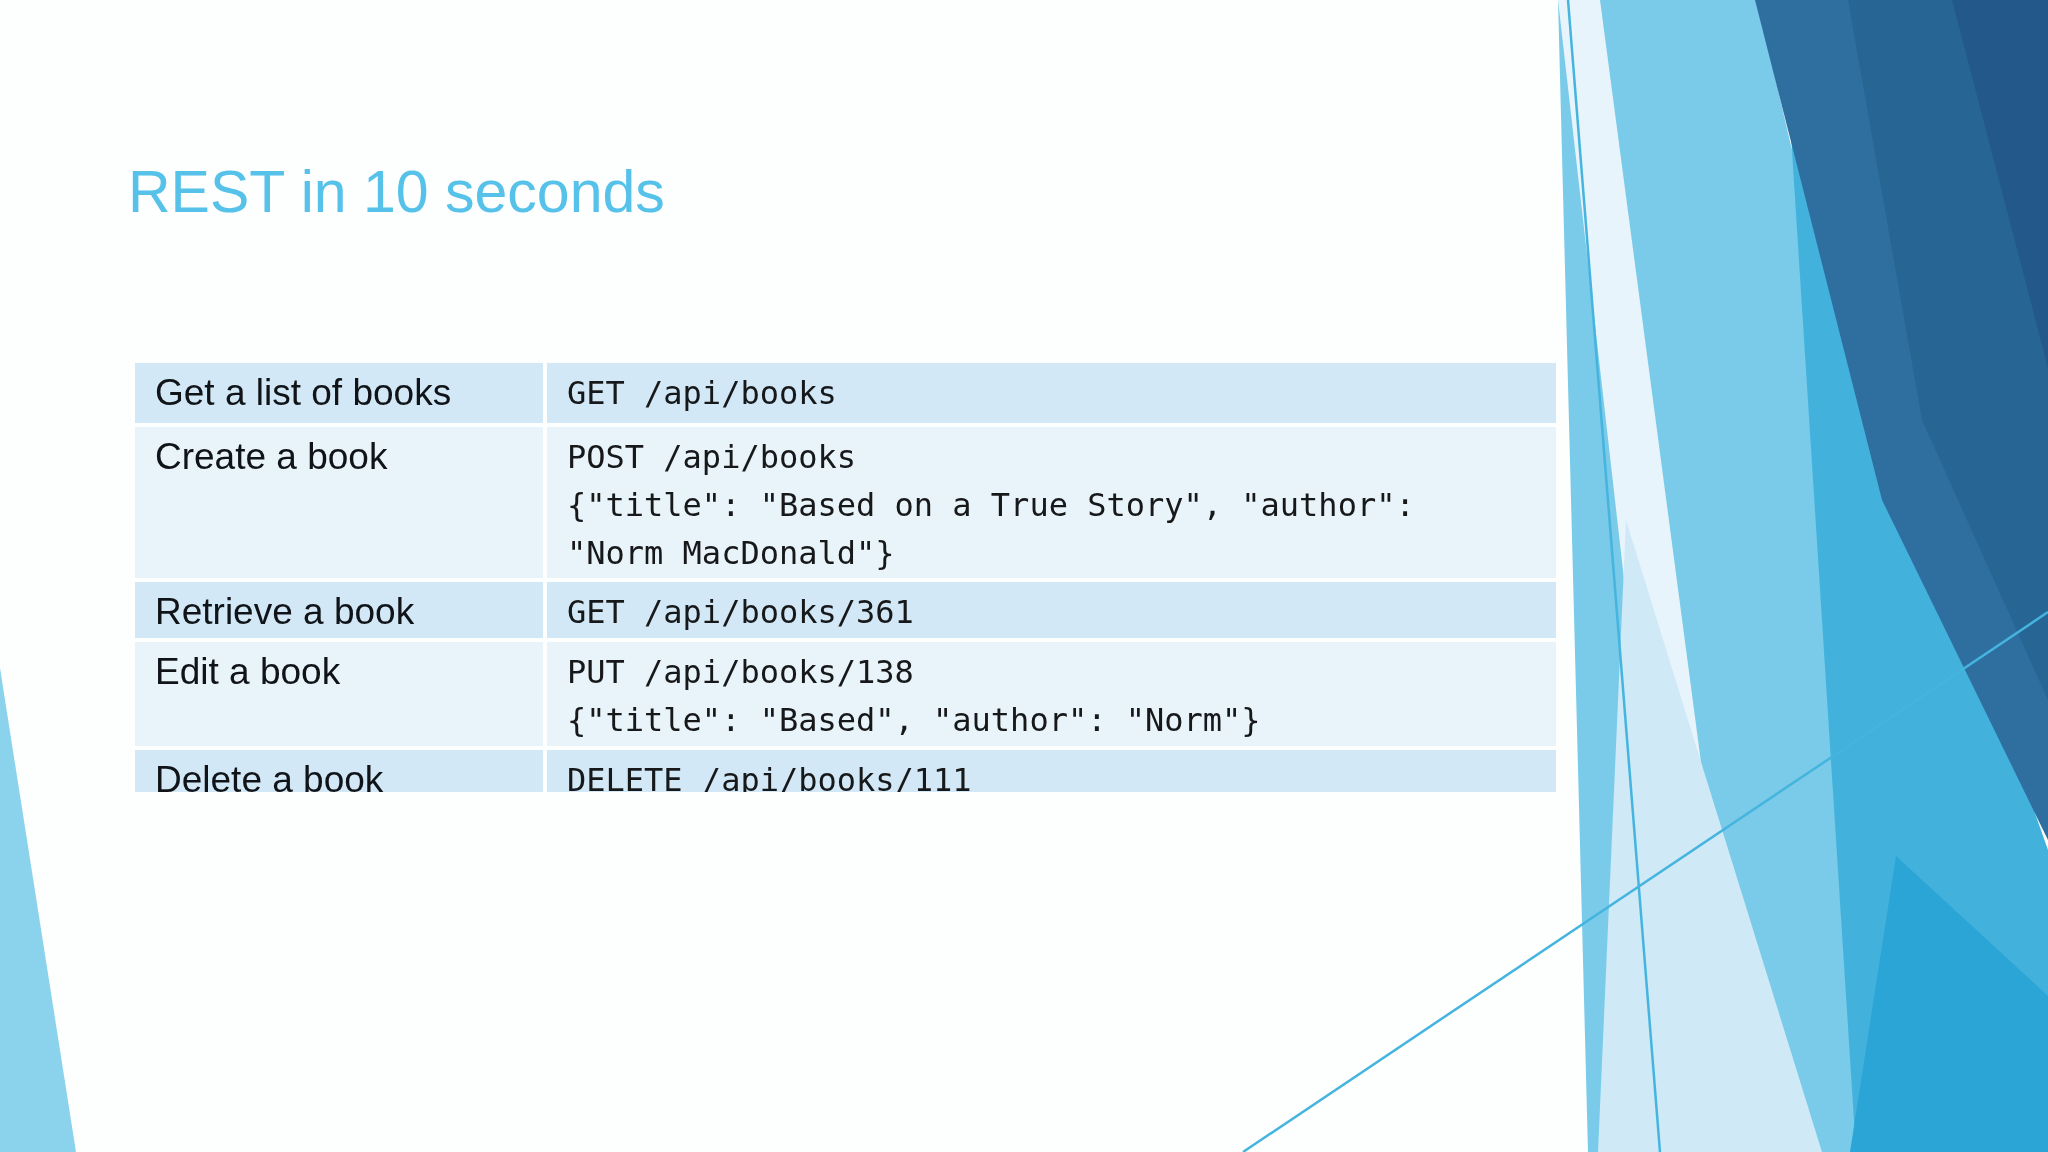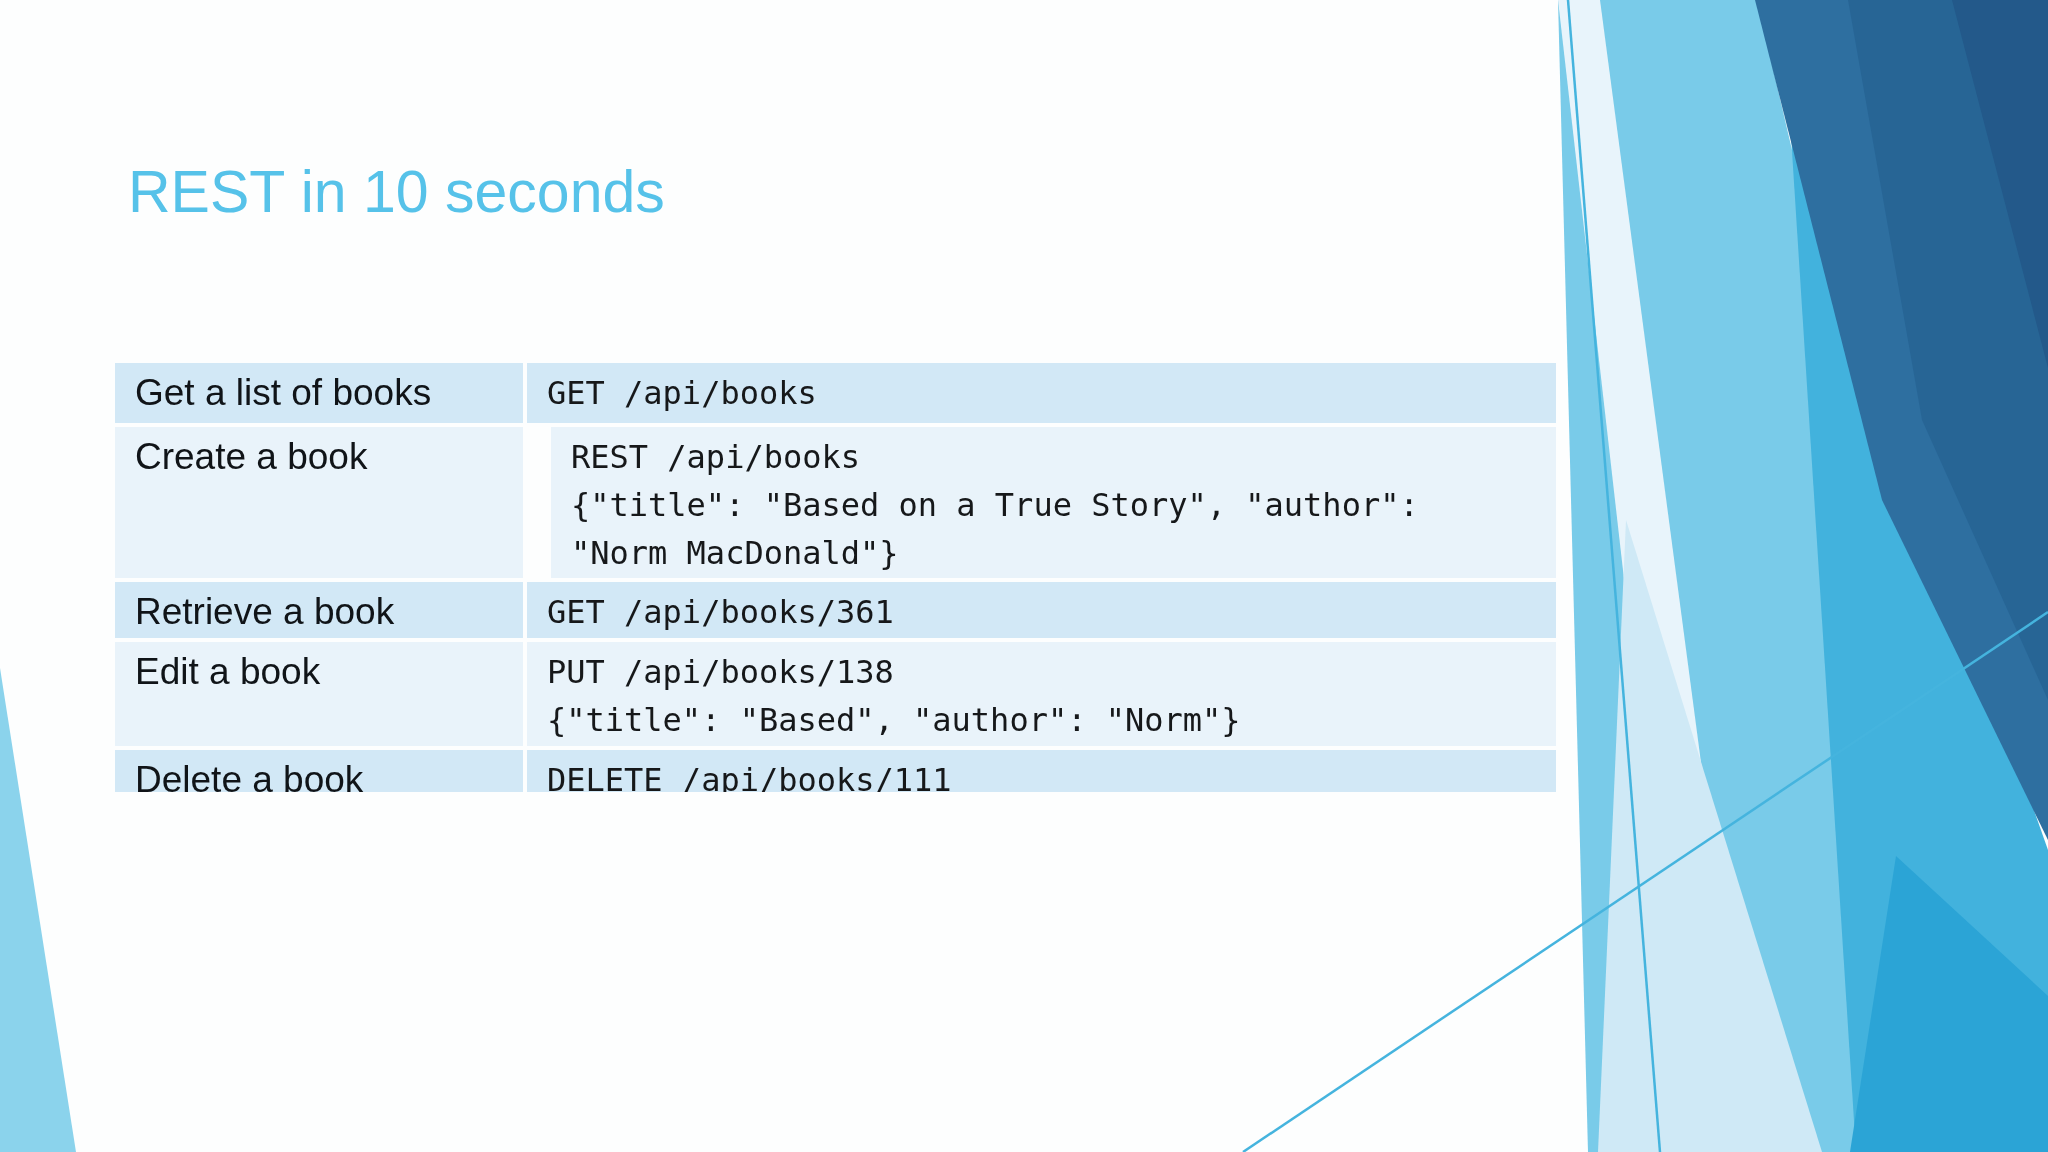--- a/index.html
+++ b/index.html
@@ -30,31 +30,31 @@
     font-size:59px;line-height:72px;font-weight:400;
     color:var(--accent);letter-spacing:0px;
   }
 
   .rest-table{
     position:absolute;left:115px;top:363px;width:1441px;
     display:flex;flex-direction:column;
   }
   .row{display:flex;margin-bottom:4px;}
   .row:nth-child(1){height:60px;}
-  .row:nth-child(2){height:151px;gap:24px;}
+  .row:nth-child(2){height:151px;}
   .row:nth-child(3){height:56px;border-radius:8px;}
   .row:nth-child(4){height:104px;border-radius:8px;}
   .row:nth-child(5){height:42px;margin-bottom:0;}
   .row.dark .cell{background:var(--row-dark);}
   .row.light .cell{background:var(--row-light);}
   .cell{box-sizing:border-box;height:100%;overflow:hidden;}
   .action-cell{
     width:408px;margin-right:4px;flex:0 0 auto;
     padding:7px 10px 0 20px;
-    font-size:37px;line-height:46px;color:#101418;
+    font-size:37px;line-height:46px;color:#101418;margin-left:20px;
   }
   .code-cell{
     flex:1 1 auto;
     padding:6px 4px 0 20px;
     font-family:"DejaVu Sans Mono",monospace;
     font-size:32px;line-height:48px;color:#16181a;
     white-space:pre;
   }
   .code-line{height:48px;}
 </style>
@@ -79,21 +79,21 @@
 
   <h1 class="title">REST in 10 seconds</h1>
 
   <div class="rest-table" id="rest-table">
       <div class="row dark">
         <div class="cell action-cell">Get a list of books</div>
         <div class="cell code-cell"><div class="code-line">GET /api/books</div></div>
       </div>
       <div class="row light">
         <div class="cell action-cell">Create a book</div>
-        <div class="cell code-cell"><div class="code-line">REST /api/books</div><div class="code-line">{"title": "Based on a True Story", "author":</div><div class="code-line">"Norm MacDonald"}</div></div>
+        <div class="cell code-cell"><div class="code-line">POST /api/books</div><div class="code-line">{"title": "Based on a True Story", "author":</div><div class="code-line">"Norm MacDonald"}</div></div>
       </div>
       <div class="row dark">
         <div class="cell action-cell">Retrieve a book</div>
         <div class="cell code-cell"><div class="code-line">GET /api/books/361</div></div>
       </div>
       <div class="row light">
         <div class="cell action-cell">Edit a book</div>
         <div class="cell code-cell"><div class="code-line">PUT /api/books/138</div><div class="code-line">{"title": "Based", "author": "Norm"}</div></div>
       </div>
       <div class="row dark">

